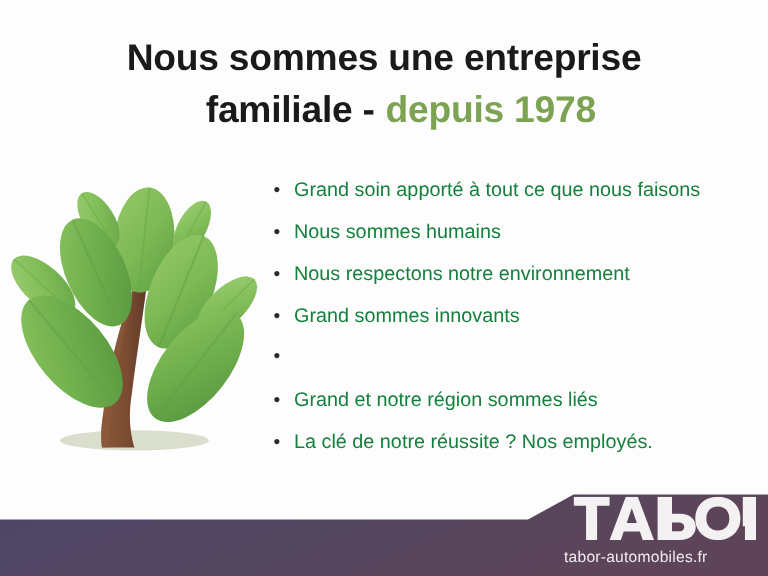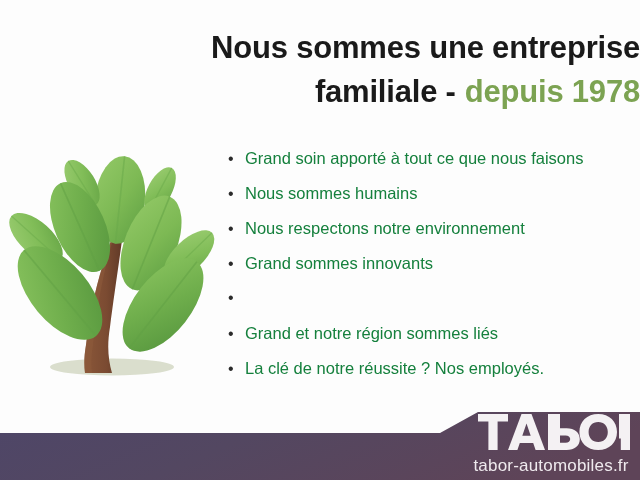--- a/index.html
+++ b/index.html
@@ -20,21 +20,21 @@
     background: #fdfdfd;
     overflow: hidden;
   }
 
   
   .headline {
     position: absolute;
     left: 0;
     top: 26px;
     width: 640px;
-    text-align: right;
+    text-align: center;
     font-size: 31px;
     font-weight: bold;
     line-height: 1.42;
     color: #1a1a1a;
     letter-spacing: -0.2px;
     white-space: nowrap;
   }
   .headline .line2 {
     display: block;
     padding-left: 28px;
@@ -112,22 +112,22 @@
     position: absolute;
     left: 8px;
     top: 0;
     display: block;
   }
   .brand-url {
     position: absolute;
     left: 0;
     top: 42px;
     width: 162px;
-    text-align: center;
-    font-size: 17px;
+    text-align: left;
+    font-size: 13px;
     color: #efeaee;
     letter-spacing: 0.2px;
     white-space: nowrap;
   }
 </style>
 </head>
 <body>
 
 <div class="slide">
 

